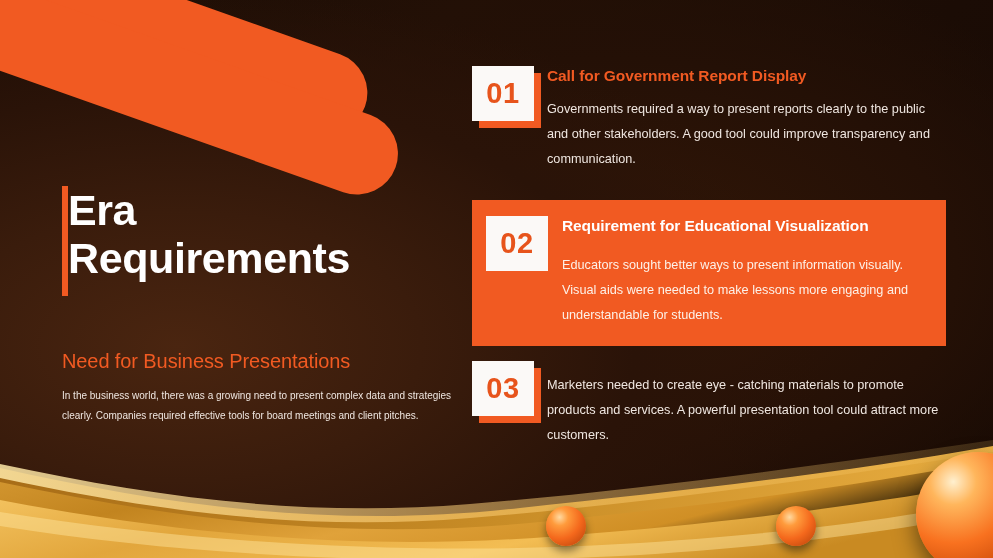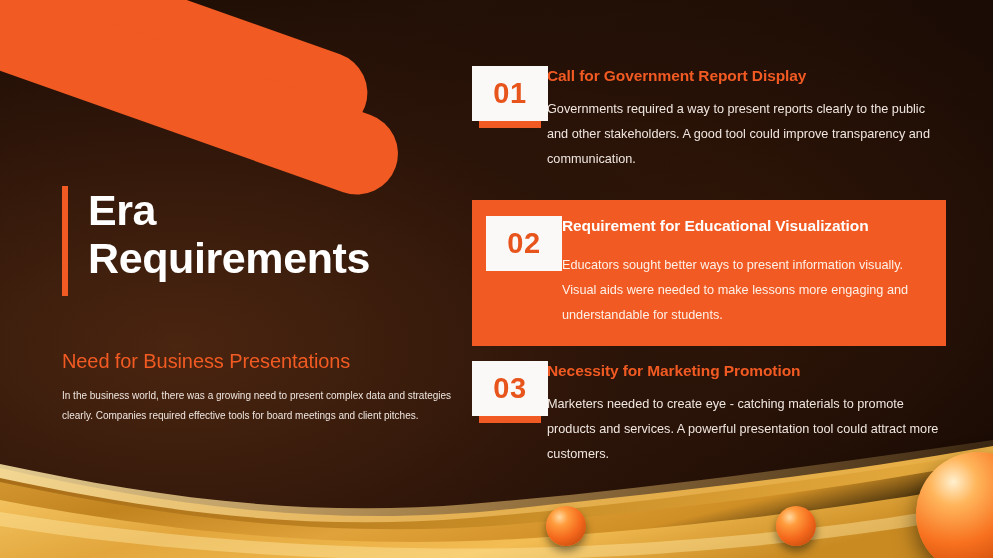--- a/index.html
+++ b/index.html
@@ -48,21 +48,21 @@
     box-shadow:0 5px 9px rgba(0,0,0,.45);
   }
   .sphere-lg {
     left:916px; top:452px; width:124px; height:124px;
     background:
       radial-gradient(circle at 30% 24%, #fff0cf 0%, #ffb65c 18%, #f8711f 48%, #d2500c 72%, #8c3406 100%);
     box-shadow:0 10px 22px rgba(0,0,0,.5);
   }
 
   
-  .title-block { position:absolute; left:62px; top:186px; display:flex; gap:20px; }
+  .title-block { position:absolute; left:62px; top:186px; display:flex; }
   .title-bar { width:6px; height:110px; background:#F15A22; flex:0 0 auto; }
   .title-text {
     color:#ffffff;
     font-size:43px;
     font-weight:bold;
     line-height:1.12;
     letter-spacing:-0.4px;
     white-space:pre-line;
   }
 
@@ -78,21 +78,21 @@
 
   
   .item { position:absolute; display:flex; }
   .item-1 { left:472px; top:66px;  width:474px; }
   .item-2 { left:472px; top:200px; width:474px; background:#F15A22; padding:16px 36px 18px 14px; }
   .item-3 { left:472px; top:361px; width:480px; }
 
   .numbox-wrap { position:relative; flex:0 0 auto; width:70px; }
   .numbox {
     position:relative; z-index:2;
-    width:76px; height:55px;
+    width:62px; height:55px;
     background:#fbf9f7;
     display:flex; align-items:center; justify-content:center;text-align:center;
   }
   .numbox span { color:#E7541C; font-size:29px; font-weight:bold; letter-spacing:0.5px; }
   .numshadow {
     position:absolute; z-index:1;
     left:7px; top:7px; width:62px; height:55px;
     background:#F15A22;
   }
 
@@ -191,18 +191,17 @@
   </div>
 
   <div class="item item-3">
     <div class="numbox-wrap">
       <div class="numshadow"></div>
       <div class="numbox">
         <span>03</span>
       </div>
     </div>
     <div class="item-txt">
-      <div class="it-head">Necessity for Marketing Promotion</div>
       <div class="it-body">Marketers needed to create eye - catching materials to promote products and services. A powerful presentation tool could attract more customers.</div>
     </div>
   </div>
 
 </div>
 
 </body></html>

